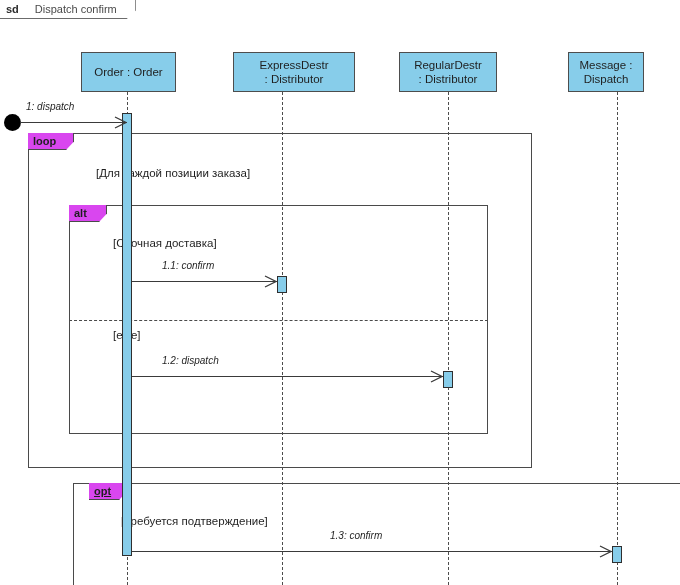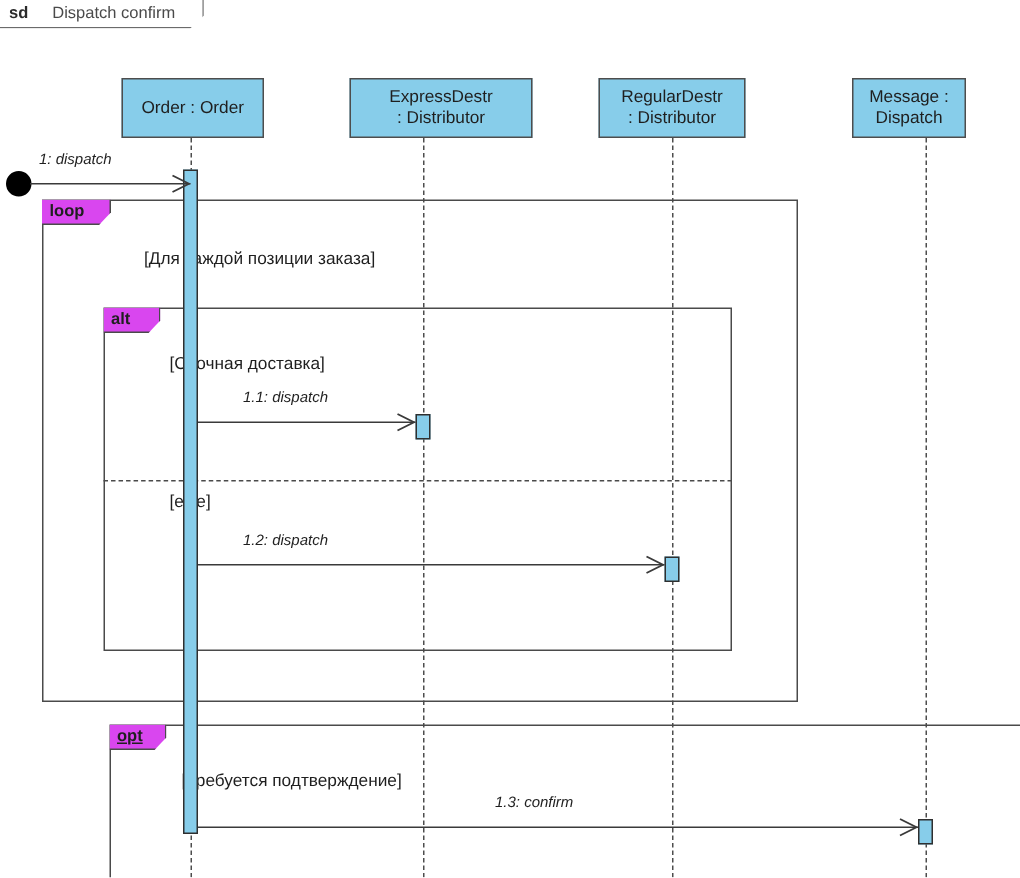--- a/index.html
+++ b/index.html
@@ -173,21 +173,21 @@
   <div class="fragment-tab" style="left:69px; top:205px; width:38px;">
     <span>alt</span>
   </div>
   <div class="guard" style="left:113px; top:237px;">[Срочная доставка]</div>
 
   <div class="operand-sep" style="left:69px; top:320px; width:419px;"></div>
 
   <div class="guard" style="left:113px; top:329px;">[else]</div>
 
   <div class="fragment" style="left:73px; top:483px; width:620px; height:120px;"></div>
-  <div class="fragment-tab" style="left:73px; top:483px; width:38px;text-decoration:underline;">
+  <div class="fragment-tab" style="left:89px; top:483px; width:38px;text-decoration:underline;">
     <span>opt</span>
   </div>
   <div class="guard" style="left:121px; top:515px;">[Требуется подтверждение]</div>
 
   <div class="activation" style="left:122px; top:113px; width:10px; height:443px;"></div>
 
   <div class="activation" style="left:277px; top:276px; width:10px; height:17px;"></div>
 
   <div class="activation" style="left:443px; top:371px; width:10px; height:17px;"></div>
 
@@ -201,21 +201,21 @@
     </svg>
   </div>
   <div class="msg-label" style="left:26px; top:101px;">1: dispatch</div>
 
   <div class="msg-line" style="left:132px; top:281px; width:145px;"></div>
   <div class="arrowhead" style="left:263px; top:275px;">
     <svg width="14" height="13" viewBox="0 0 14 13">
       <path d="M2 1 L13 6.5 L2 12" fill="none" stroke="#3a3a3a" stroke-width="1.3"></path>
     </svg>
   </div>
-  <div class="msg-label" style="left:162px; top:260px;">1.1: dispatch</div>
+  <div class="msg-label" style="left:162px; top:260px;">1.1: confirm</div>
 
   <div class="msg-line" style="left:132px; top:376px; width:311px;"></div>
   <div class="arrowhead" style="left:429px; top:370px;">
     <svg width="14" height="13" viewBox="0 0 14 13">
       <path d="M2 1 L13 6.5 L2 12" fill="none" stroke="#3a3a3a" stroke-width="1.3"></path>
     </svg>
   </div>
   <div class="msg-label" style="left:162px; top:355px;">1.2: dispatch</div>
 
   <div class="msg-line" style="left:132px; top:551px; width:480px;"></div>

